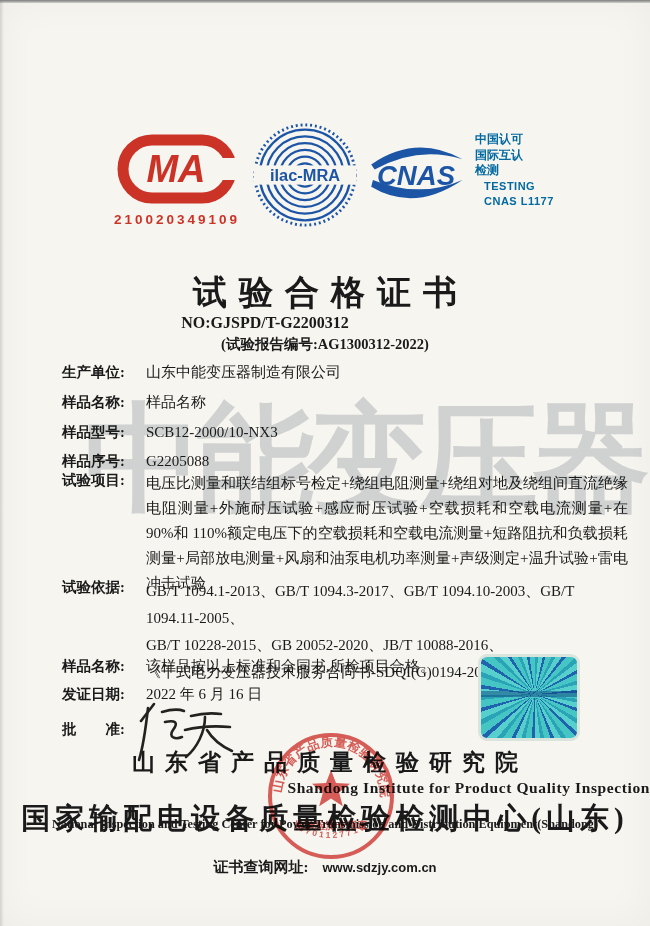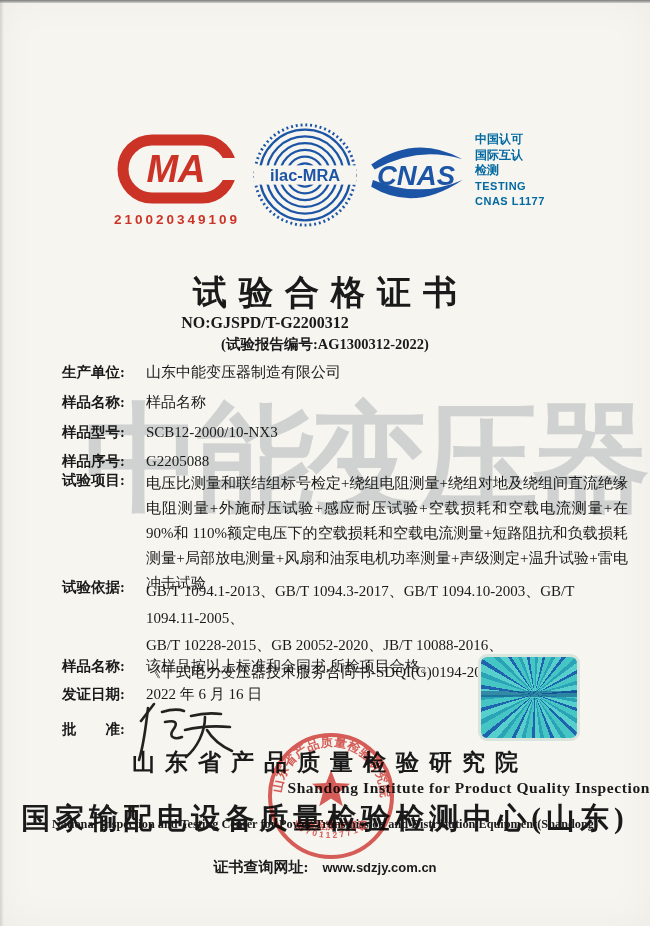--- a/index.html
+++ b/index.html
@@ -31,21 +31,21 @@
   
   .logo-row{position:absolute;left:0;top:120px;width:650px;height:110px;}
   .cma-block{position:absolute;left:112px;top:14px;width:130px;text-align:center;}
   .cma-num{margin-top:4px;color:#cc3327;font-size:13.5px;font-weight:bold;
     letter-spacing:3px;font-family:"Liberation Sans","DejaVu Sans",sans-serif;}
   .ilac-block{position:absolute;left:252px;top:2px;text-decoration:underline;}
   .cnas-block{position:absolute;left:364px;top:22px;}
   .cnas-side{position:absolute;left:475px;top:12px;color:#0369a1;
     font-family:"Liberation Sans","DejaVu Sans",sans-serif;
     font-weight:bold;font-size:12px;line-height:15.5px;}
-  .cnas-side .lat{font-size:11px;letter-spacing:0.5px;}
+  .cnas-side .lat{font-size:11px;letter-spacing:0.5px;margin-left:9px;}
 
   
   .doc-title{position:absolute;left:0;top:270px;width:650px;text-align:center;
     font-size:34px;font-weight:bold;letter-spacing:12px;text-indent:12px;}
   .cert-no{position:absolute;left:0;top:314px;width:530px;text-align:center;
     font-size:16px;font-weight:bold;}
   .report-no{position:absolute;left:0;top:335px;width:650px;text-align:center;
     font-size:14.5px;font-weight:bold;}
 
   

